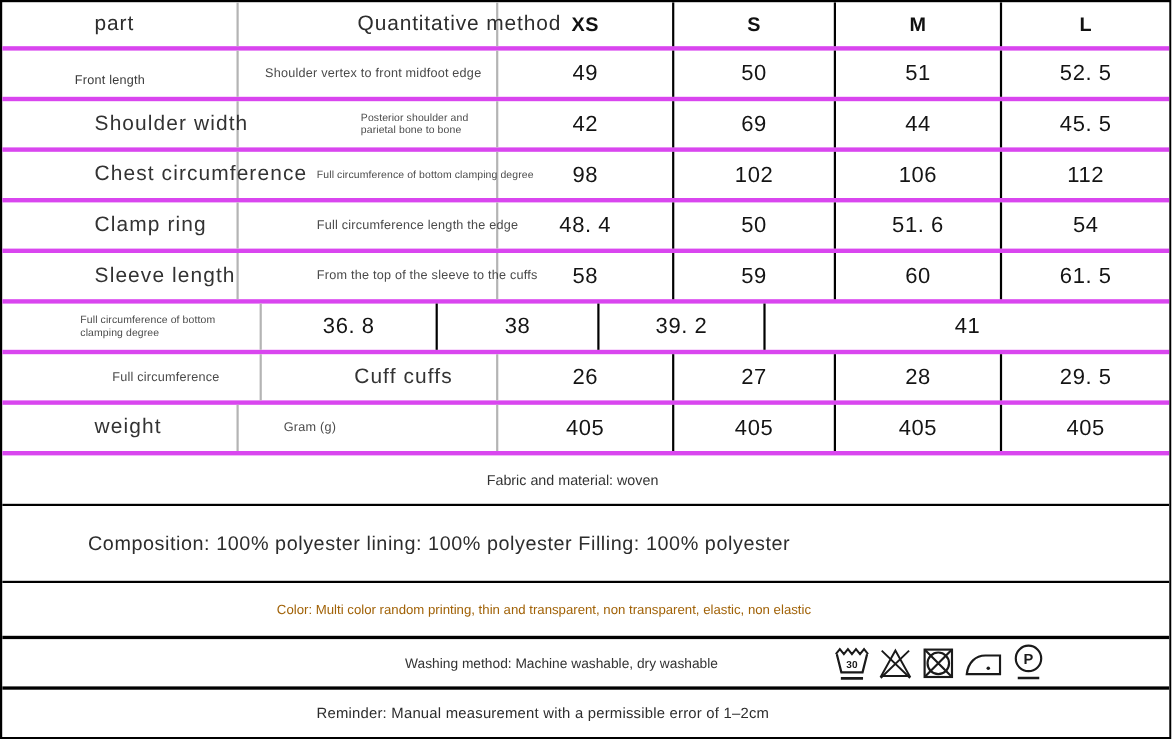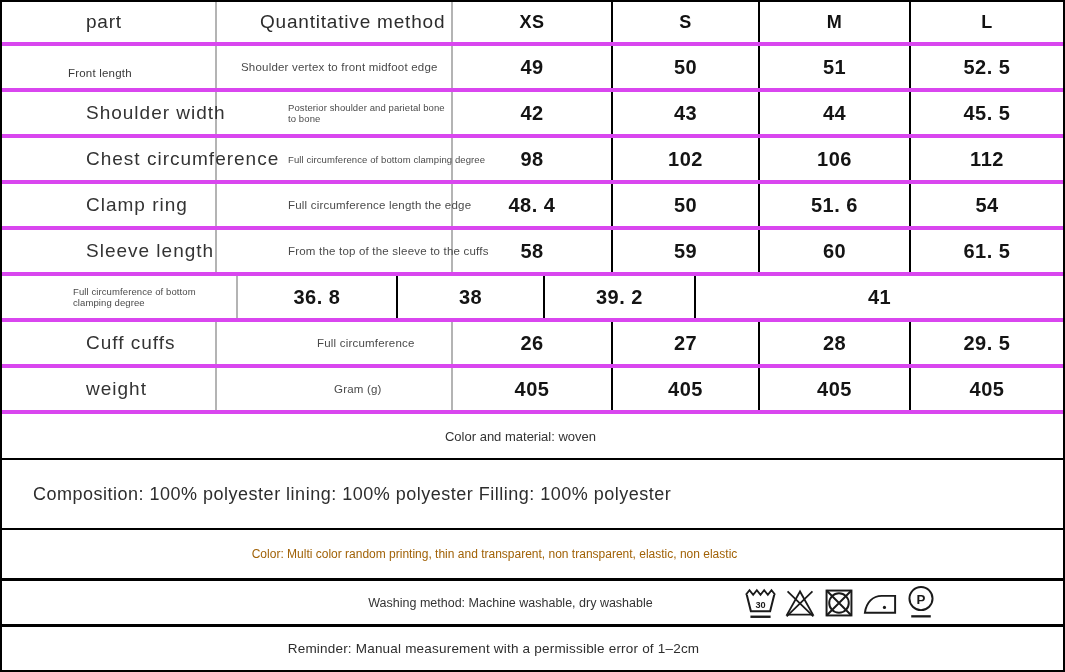--- a/index.html
+++ b/index.html
@@ -10,48 +10,48 @@
 
   
   .trow { display:flex; height:46px; border-bottom:4px solid #d946ef; }
   .trow.head { height:44px; }
   .cell { display:flex; align-items:center; overflow:visible; }
   .cp  { width:215px; border-right:2px solid #b4b4b4; padding-left:84px; white-space:nowrap; }
   .cp.pl66 { padding-left:66px; }
   .cm  { width:236px; border-right:2px solid #b4b4b4; padding-left:71px; white-space:nowrap; }
   .cm.mp41  { padding-left:24px; }
   .cm.mp100 { padding-left:100px; }
-  .cm.mp93  { padding-left:117px; }
-  .cm.hm    { padding-left:43px; }
+  .cm.mp93  { padding-left:41px; }
+  .cm.hm    { padding-left:108px; }
   .cxs { width:160px; border-right:2px solid #000; justify-content:center; }
   .cs  { width:147px; border-right:2px solid #000; justify-content:center; }
   .cmm { width:151px; border-right:2px solid #000; justify-content:center; }
   .cl  { flex:1; justify-content:center; }
 
   .hlab { font-size:19px; letter-spacing:0.8px; color:#2d2d2d; }
   .szh  { font-weight:bold; font-size:18px; letter-spacing:0.5px; color:#111; }
   .plab { font-size:19px; letter-spacing:1px; color:#333; }
   .plab-sm { font-size:11.5px; letter-spacing:0.2px; color:#3a3a3a;margin-top:12px; }
   .desc { color:#4a4a4a; }
   .d11 { font-size:11.5px; letter-spacing:0.2px; }
   .d95 { font-size:9.5px; letter-spacing:0.1px; }
-  .wrap185 { white-space:normal; width:185px; line-height:1.18; }
+  .wrap185 { white-space:normal; width:185px; line-height:1.18;margin-left:40px; }
   .wrap176 { white-space:normal; width:176px; line-height:1.18; }
-  .num { font-weight:bold; font-size:20px; color:#141414; letter-spacing:0.5px; }
+  .num { font-weight:normal; font-size:20px; color:#141414; letter-spacing:0.5px; }
 
   
   .rfab   { height:46px; border-bottom:2px solid #000; display:flex; align-items:center; justify-content:center; }
   .rfab span { font-size:13px; color:#333; transform:translateX(-12px); }
-  .rcomp  { height:70px; border-bottom:2px solid #000; display:flex; align-items:center; padding-left:31px; }
+  .rcomp  { height:70px; border-bottom:2px solid #000; display:flex; align-items:center; padding-left:78px; }
   .rcomp span { font-size:18px; letter-spacing:0.5px; color:#2d2d2d; }
   .rcolor { height:51px; border-bottom:3px solid #000; display:flex; align-items:center; justify-content:center; }
   .rcolor span { font-size:12px; color:#a16207; transform:translateX(-38px); }
   .rwash  { height:46px; border-bottom:3px solid #000; position:relative; }
   .rwash .wtext { position:absolute; left:0; right:0; top:50%; transform:translate(-22px,-50%); text-align:center; font-size:12.5px; color:#333; }
-  .icons { position:absolute; right:126px; top:50%; transform:translateY(-50%); display:flex; gap:7px; align-items:center; }
+  .icons { position:absolute; right:112px; top:50%; transform:translateY(-50%); display:flex; gap:7px; align-items:center; }
   .icons svg { display:block; }
   .rrem   { height:43px; display:flex; align-items:center; justify-content:center; }
   .rrem span { font-size:13.5px; letter-spacing:0.2px; color:#2d2d2d; transform:translateX(-39px); }
 </style>
 </head>
 <body>
 
 <div class="sheet">
 
   <div class="trow head">
@@ -100,21 +100,21 @@
     <div class="cell cp">
         <span class="plab">Shoulder width</span>
       </div>
     <div class="cell cm">
         <span class="desc d95 wrap185">Posterior shoulder and parietal bone to bone</span>
       </div>
     <div class="cell cxs">
         <span class="num">42</span>
       </div>
     <div class="cell cs">
-        <span class="num">43</span>
+        <span class="num">69</span>
       </div>
     <div class="cell cmm">
         <span class="num">44</span>
       </div>
     <div class="cell cl">
         <span class="num">45. 5</span>
       </div>
   </div>
 
   <div class="trow">
@@ -192,26 +192,26 @@
       </div>
     <div class="cell cmm">
         <span class="num">39. 2</span>
       </div>
     <div class="cell cl">
         <span class="num">41</span>
       </div>
   </div>
 
   <div class="trow">
-    <div class="cell cp">
-        <span class="plab">Cuff cuffs</span>
-      </div>
     <div class="cell cm mp100">
         <span class="desc d11">Full circumference</span>
       </div>
+    <div class="cell cp">
+        <span class="plab">Cuff cuffs</span>
+      </div>
     <div class="cell cxs">
         <span class="num">26</span>
       </div>
     <div class="cell cs">
         <span class="num">27</span>
       </div>
     <div class="cell cmm">
         <span class="num">28</span>
       </div>
     <div class="cell cl">
@@ -234,21 +234,21 @@
       </div>
     <div class="cell cmm">
         <span class="num">405</span>
       </div>
     <div class="cell cl">
         <span class="num">405</span>
       </div>
   </div>
 
   <div class="rfab">
-    <span>Color and material: woven</span>
+    <span>Fabric and material: woven</span>
   </div>
 
   <div class="rcomp">
     <span>Composition: 100% polyester lining: 100% polyester Filling: 100% polyester</span>
   </div>
 
   <div class="rcolor">
     <span>Color: Multi color random printing, thin and transparent, non transparent, elastic, non elastic</span>
   </div>
 

